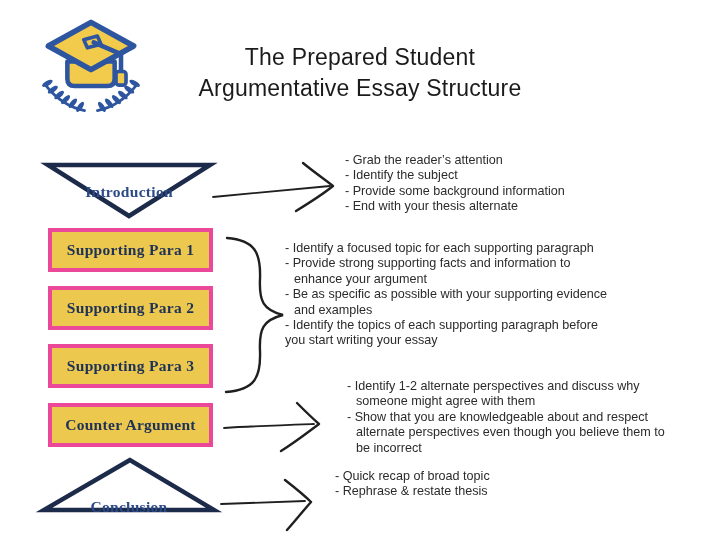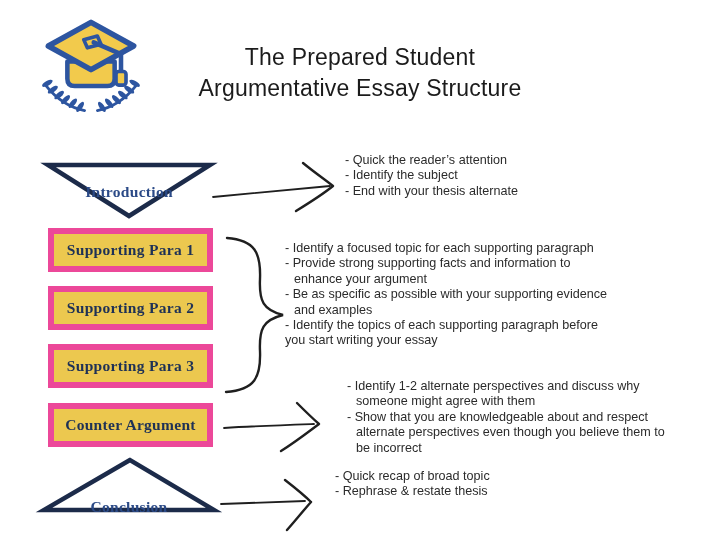--- a/index.html
+++ b/index.html
@@ -10,21 +10,21 @@
   .title {
     position:absolute; left:150px; top:42px; width:420px;
     text-align:center; font-size:23px; line-height:31px;
     font-weight:500; color:#1b1b1b; letter-spacing:0.2px;
   }
   .bullets { position:absolute; font-size:12.6px; line-height:15.4px; color:#2b2b2b; }
   .bullets .line { white-space:pre; }
   .bullets .line.indent { padding-left:9px; }
   .box {
     position:absolute; left:48px; width:165px; height:44px; box-sizing:border-box;
-    background:#ECC84F; border:6px solid #ec4899;
+    background:#ECC84F; border:4px solid #ec4899;
     display:flex; align-items:center; justify-content:center;
     font-family:"Liberation Serif", serif; font-weight:bold;
     font-size:15.5px; color:#1E3156; letter-spacing:0.3px;
   }
   .tri { position:absolute; }
   .tri svg { overflow:visible; display:block; }
   .tri-label {
     position:absolute; left:0; width:100%; text-align:center;
     font-family:"Liberation Serif", serif; font-weight:bold;
     font-size:15.5px; color:#2B4A87; letter-spacing:0.3px;margin-top:12px;
@@ -79,22 +79,23 @@
   </svg>
 
   <div class="tri" style="left:44px; top:162px; width:170px; height:58px;">
     <svg width="170" height="58" viewBox="0 0 170 58">
       <polygon points="4,3 166,3 85,54" fill="#ffffff" stroke="#1C2B4A" stroke-width="4.5" stroke-linejoin="miter"></polygon>
     </svg>
     <div class="tri-label" style="top:9px;">Introduction</div>
   </div>
 
   <div class="bullets" style="left:345px; top:153px; width:280px;">
-      <div class="line">- Quick the reader’s attention</div>
+      <div class="line">- Grab the reader’s attention</div>
       <div class="line">- Identify the subject</div>
+      <div class="line">- Provide some background information</div>
       <div class="line">- End with your thesis alternate</div>
     </div>
 
   <div class="box" style="top:228px;">
     <span>Supporting Para 1</span>
   </div>
   <div class="box" style="top:286px;">
     <span>Supporting Para 2</span>
   </div>
   <div class="box" style="top:344px;">

